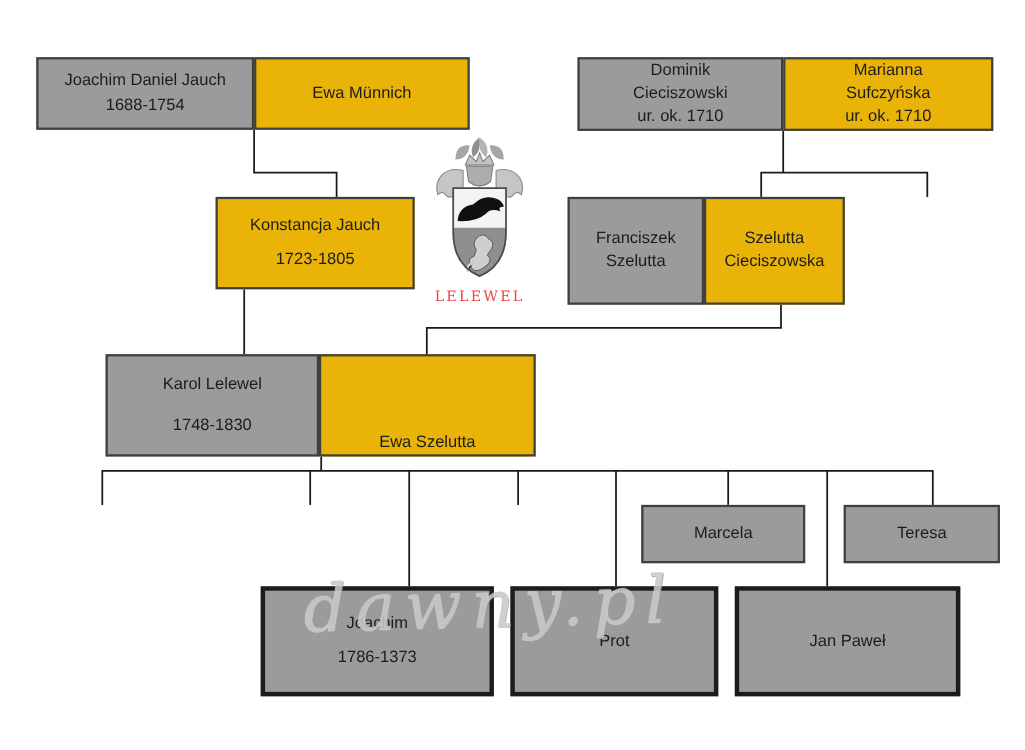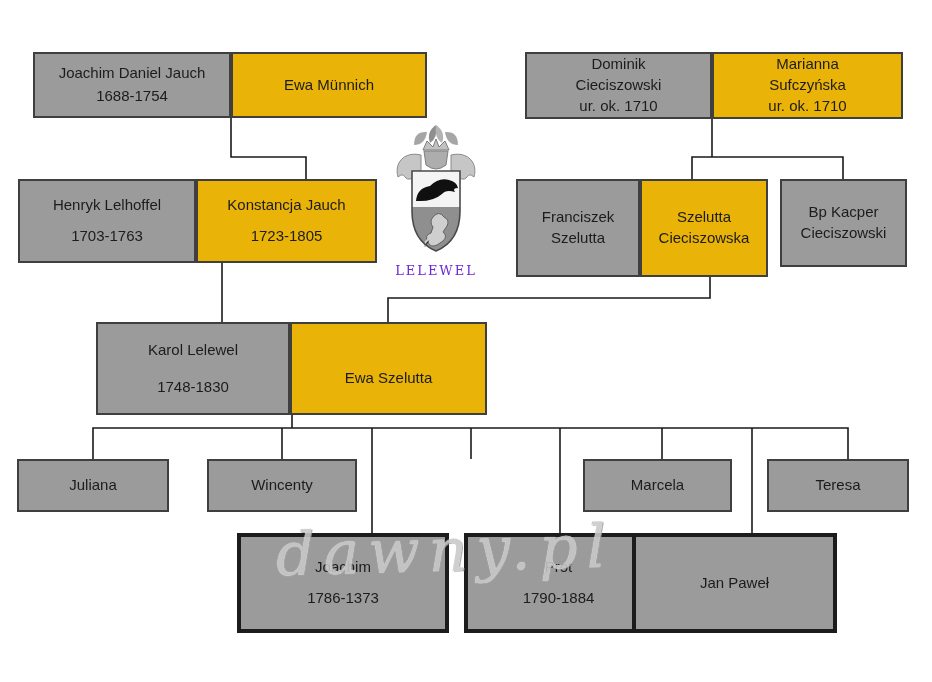--- a/index.html
+++ b/index.html
@@ -12,29 +12,29 @@
     position:absolute;box-sizing:border-box;border:2px solid #3f3f3f;
     display:flex;flex-direction:column;align-items:center;justify-content:center;
     text-align:center;font-size:15px;line-height:1.38;z-index:2;
   }
   .dark{background:#9b9b9b;}
   .light{background:#eab308;}
   .bold-border{border:4px solid #1c1c1c;}
   .gap2{gap:2px;}
   .gap10{gap:10px;}
   .gap12{gap:16px;}
-  .top-align{justify-content:center;padding-top:19px;}
+  .top-align{justify-content:flex-end;padding-top:19px;}
   .narrow .name{max-width:120px;}
   .name,.dates{width:100%;}
   .narrow .name{width:auto;}
   .crest{position:absolute;left:386px;top:120px;width:100px;height:146px;z-index:2;}
   .crest-caption{
     position:absolute;left:386px;top:263px;width:100px;text-align:center;z-index:2;
     font-family:"DejaVu Serif","Liberation Serif",serif;font-size:13px;
-    letter-spacing:2px;color:#6d28d9;
+    letter-spacing:2px;color:#ef4444;
   }
   .watermark{
     position:absolute;left:276px;top:514px;width:410px;z-index:6;
     font-family:"DejaVu Serif","Liberation Serif",serif;font-style:italic;
     font-size:60px;letter-spacing:9px;color:#c9c9c9;opacity:0.88;
     text-shadow:0 0 1px #ffffff,1px 1px 0 #9e9e9e;
     transform:rotate(-1.5deg);pointer-events:none;white-space:nowrap;
   }
 </style>
 </head>
@@ -68,24 +68,20 @@
 
   <div class="box dark narrow" style="left:525px;top:52px;width:187px;height:67px">
     <div class="name">Dominik Cieciszowski</div>
     <div class="dates">ur. ok. 1710</div>
   </div>
   <div class="box light narrow" style="left:712px;top:52px;width:191px;height:67px">
     <div class="name">Marianna Sufczyńska</div>
     <div class="dates">ur. ok. 1710</div>
   </div>
 
-  <div class="box dark gap10" style="left:18px;top:179px;width:178px;height:84px">
-    <div class="name">Henryk Lelhoffel</div>
-    <div class="dates">1703-1763</div>
-  </div>
   <div class="box light gap10" style="left:196px;top:179px;width:181px;height:84px">
     <div class="name">Konstancja Jauch</div>
     <div class="dates">1723-1805</div>
   </div>
 
   <svg class="crest" viewBox="0 0 100 140">
     <path d="M50 2 q-10 7 -6 18 q8 -5 6 -18" fill="#8f8f8f"></path>
     <path d="M50 2 q10 7 6 18 q-8 -5 -6 -18" fill="#b3b3b3"></path>
     <path d="M41 9 q-13 -1 -13 13 q11 0 13 -13" fill="#a6a6a6"></path>
     <path d="M59 9 q13 -1 13 13 q-11 0 -13 -13" fill="#a6a6a6"></path>
@@ -102,52 +98,42 @@
     <path d="M26 48 H74 V88 Q74 118 50 128 Q26 118 26 88 Z" fill="none" stroke="#4a4a4a" stroke-width="1.6"></path>
   </svg>
   <div class="crest-caption">LELEWEL</div>
 
   <div class="box dark narrow" style="left:516px;top:179px;width:124px;height:98px">
     <div class="name">Franciszek Szelutta</div>
   </div>
   <div class="box light narrow" style="left:640px;top:179px;width:128px;height:98px">
     <div class="name">Szelutta Cieciszowska</div>
   </div>
-  <div class="box dark narrow" style="left:780px;top:179px;width:127px;height:88px">
-    <div class="name">Bp Kacper Cieciszowski</div>
-  </div>
 
   <div class="box dark gap12" style="left:96px;top:322px;width:194px;height:93px">
     <div class="name">Karol Lelewel</div>
     <div class="dates">1748-1830</div>
   </div>
   <div class="box light top-align" style="left:290px;top:322px;width:197px;height:93px">
     <div class="name">Ewa Szelutta</div>
   </div>
 
-  <div class="box dark" style="left:17px;top:459px;width:152px;height:53px">
-    <div class="name">Juliana</div>
-  </div>
-  <div class="box dark" style="left:207px;top:459px;width:150px;height:53px">
-    <div class="name">Wincenty</div>
-  </div>
   <div class="box dark" style="left:583px;top:459px;width:149px;height:53px">
     <div class="name">Marcela</div>
   </div>
   <div class="box dark" style="left:767px;top:459px;width:142px;height:53px">
     <div class="name">Teresa</div>
   </div>
 
   <div class="box dark bold-border gap10" style="left:237px;top:533px;width:212px;height:100px">
     <div class="name">Joachim</div>
     <div class="dates">1786-1373</div>
   </div>
   <div class="box dark bold-border gap10" style="left:464px;top:533px;width:189px;height:100px">
     <div class="name">Prot</div>
-    <div class="dates">1790-1884</div>
   </div>
-  <div class="box dark bold-border gap10" style="left:632px;top:533px;width:205px;height:100px">
+  <div class="box dark bold-border gap10" style="left:668px;top:533px;width:205px;height:100px">
     <div class="name">Jan Paweł</div>
   </div>
 
   <div class="watermark">dawny.pl</div>
 
 </div>
 
 </body></html>

